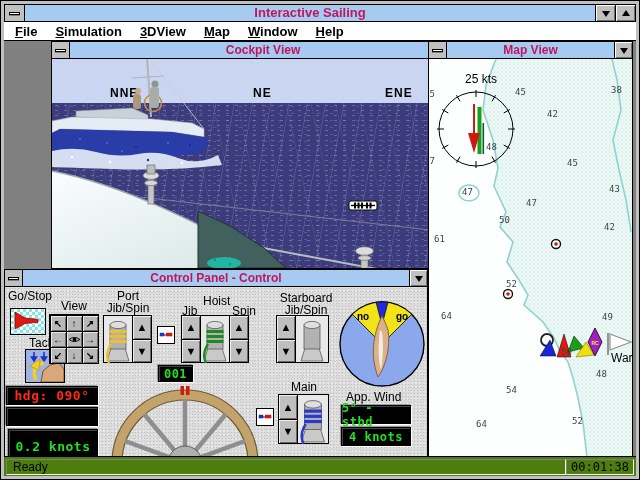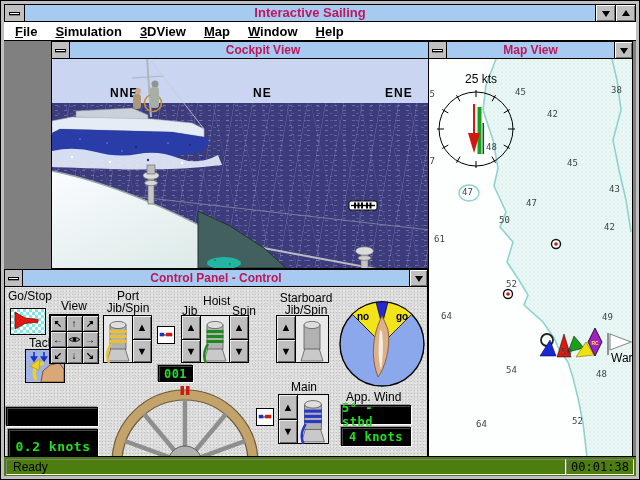--- a/index.html
+++ b/index.html
@@ -304,20 +304,21 @@
             <line x1="79" y1="86" x2="120" y2="37"></line>
               <line x1="79" y1="86" x2="38" y2="37"></line>
             <line x1="79" y1="86" x2="139" y2="64"></line>
               <line x1="79" y1="86" x2="19" y2="64"></line>
           </g>
           <circle cx="79" cy="86" r="17" fill="#B0B0B0" stroke="#5E5E5E" stroke-width="1"></circle>
           <rect x="74.5" y="9" width="3.5" height="9" fill="#D01810"></rect>
           <rect x="80" y="9" width="3.5" height="9" fill="#D01810"></rect>
         </svg>
 
+        <div class="display red" style="left:1px;top:99px;width:92px;height:19px;">hdg: 090°</div>
         <div class="display" style="left:1px;top:120px;width:92px;height:19px;"></div>
         <div class="display green" style="left:3px;top:142px;width:90px;height:34px;text-align:right;">0.2 knots</div>
 
         <div class="plabel" style="left:264px;top:4px;width:74px;text-align:center;">Starboard</div>
         <div class="plabel" style="left:264px;top:16px;width:74px;text-align:center;">Jib/Spin</div>
         <div class="winchbox" style="left:271px;top:28px;height:48px;">
           <div class="arrowcol first">
             <div class="arrowbtn">▲</div>
             <div class="arrowbtn">▼</div>
           </div>
@@ -444,21 +445,21 @@
             <span class="depth" style="left: 33px; top: 128px;">47</span>
             <span class="depth" style="left: 180px; top: 125px;">43</span>
             <span class="depth" style="left: 97px; top: 139px;">47</span>
             <span class="depth" style="left: 70px; top: 156px;">50</span>
             <span class="depth" style="left: 175px; top: 163px;">42</span>
             <span class="depth" style="left: 5px; top: 175px;">61</span>
             <span class="depth" style="left: 77px; top: 220px;">52</span>
             <span class="depth" style="left: 12px; top: 252px;">64</span>
             <span class="depth" style="left: 173px; top: 253px;">49</span>
             <span class="depth" style="left: 132px; top: 288px;">50</span>
-            <span class="depth" style="left: 77px; top: 306px;">54</span>
+            <span class="depth" style="left: 77px; top: 326px;">54</span>
             <span class="depth" style="left: 167px; top: 310px;">48</span>
             <span class="depth" style="left: 47px; top: 360px;">64</span>
             <span class="depth" style="left: 143px; top: 357px;">52</span>
           </div>
       </div>
     </div>
 
   </div>
 
   <div class="statusbar">

